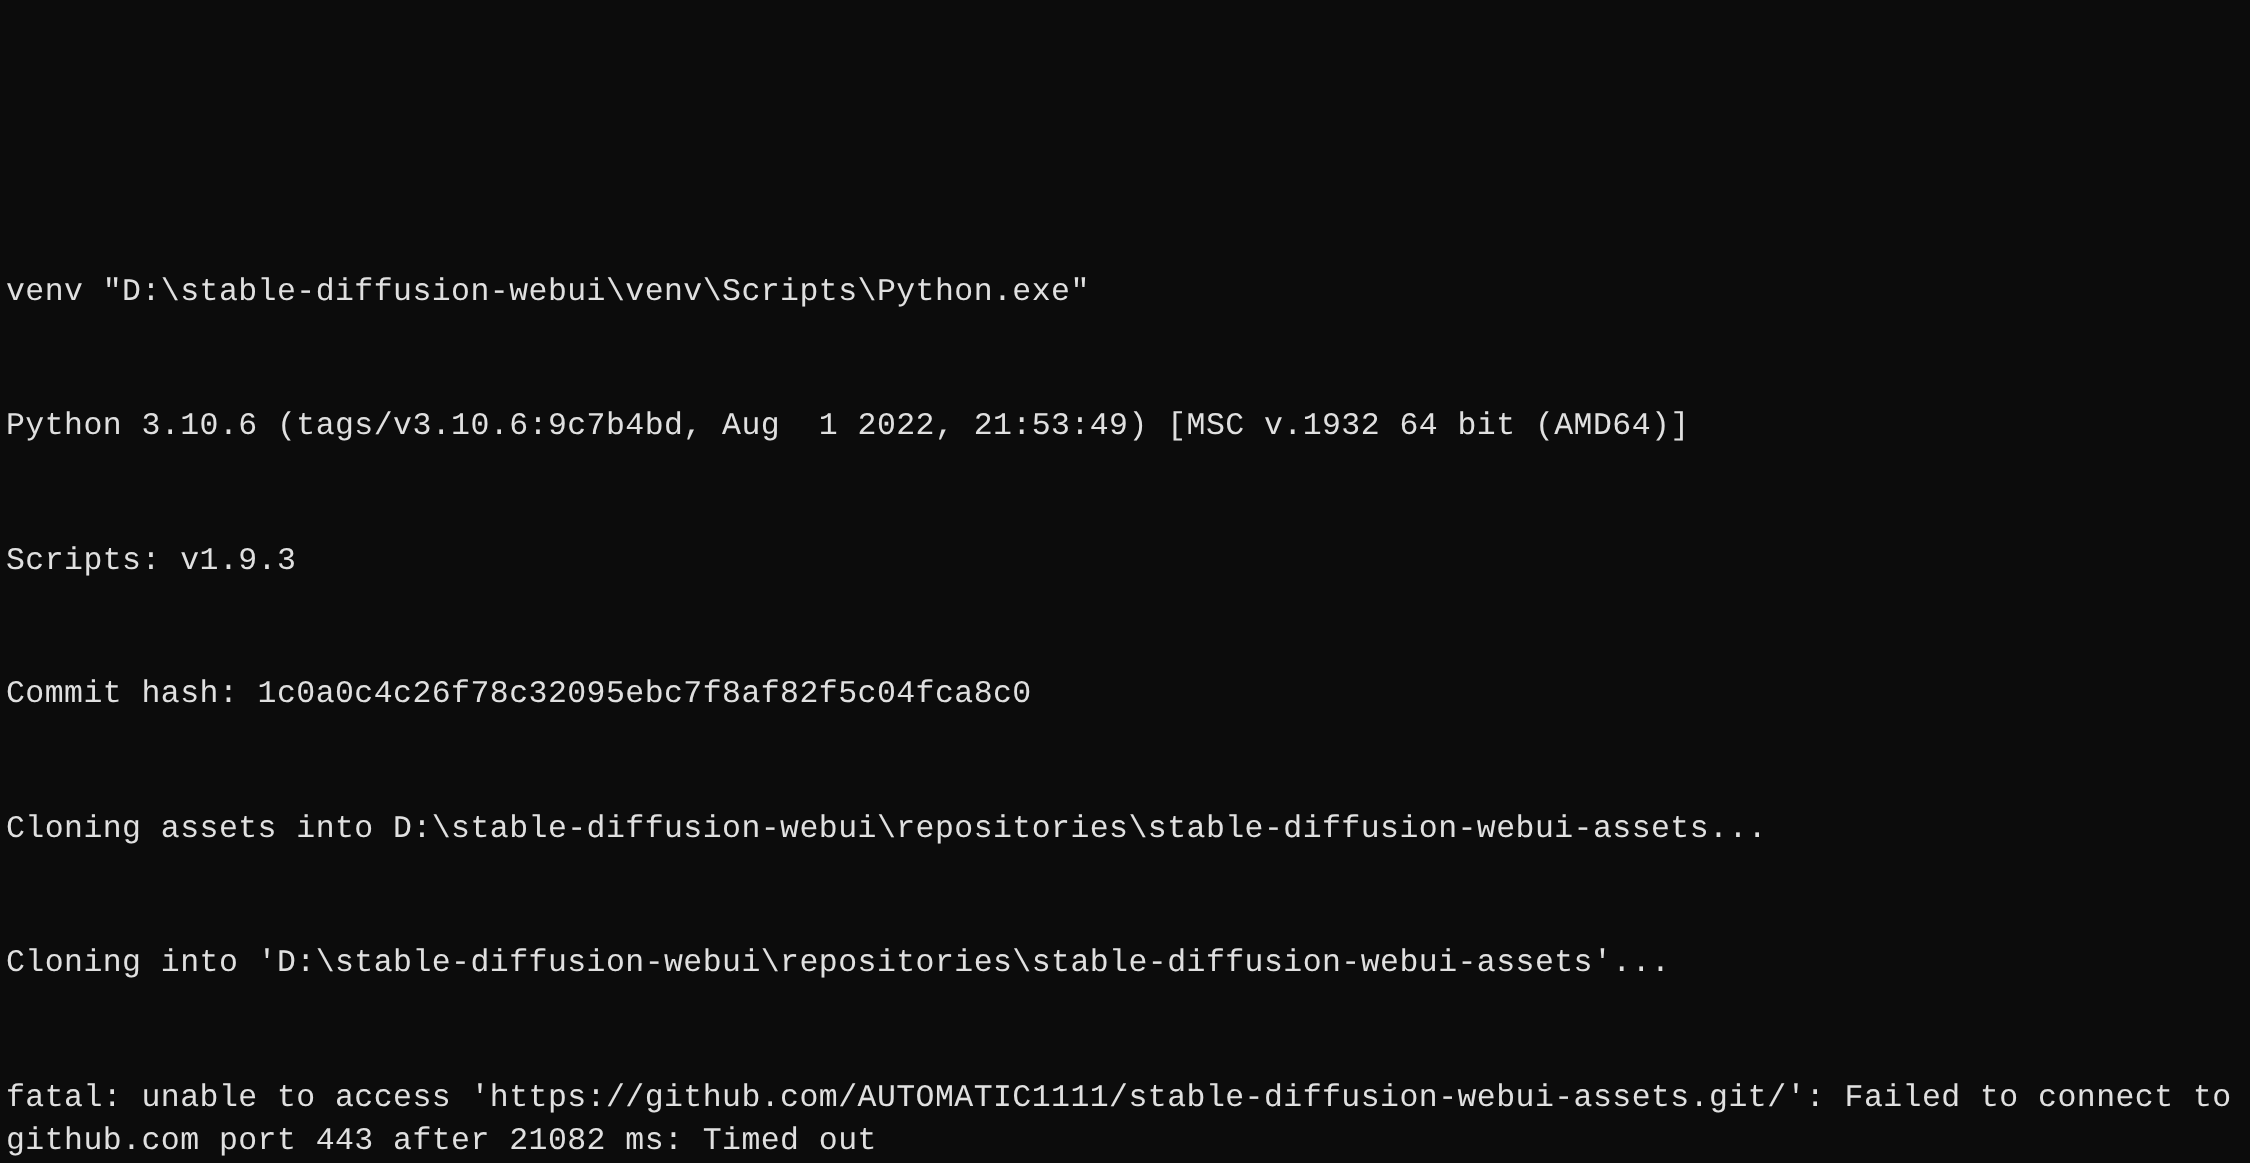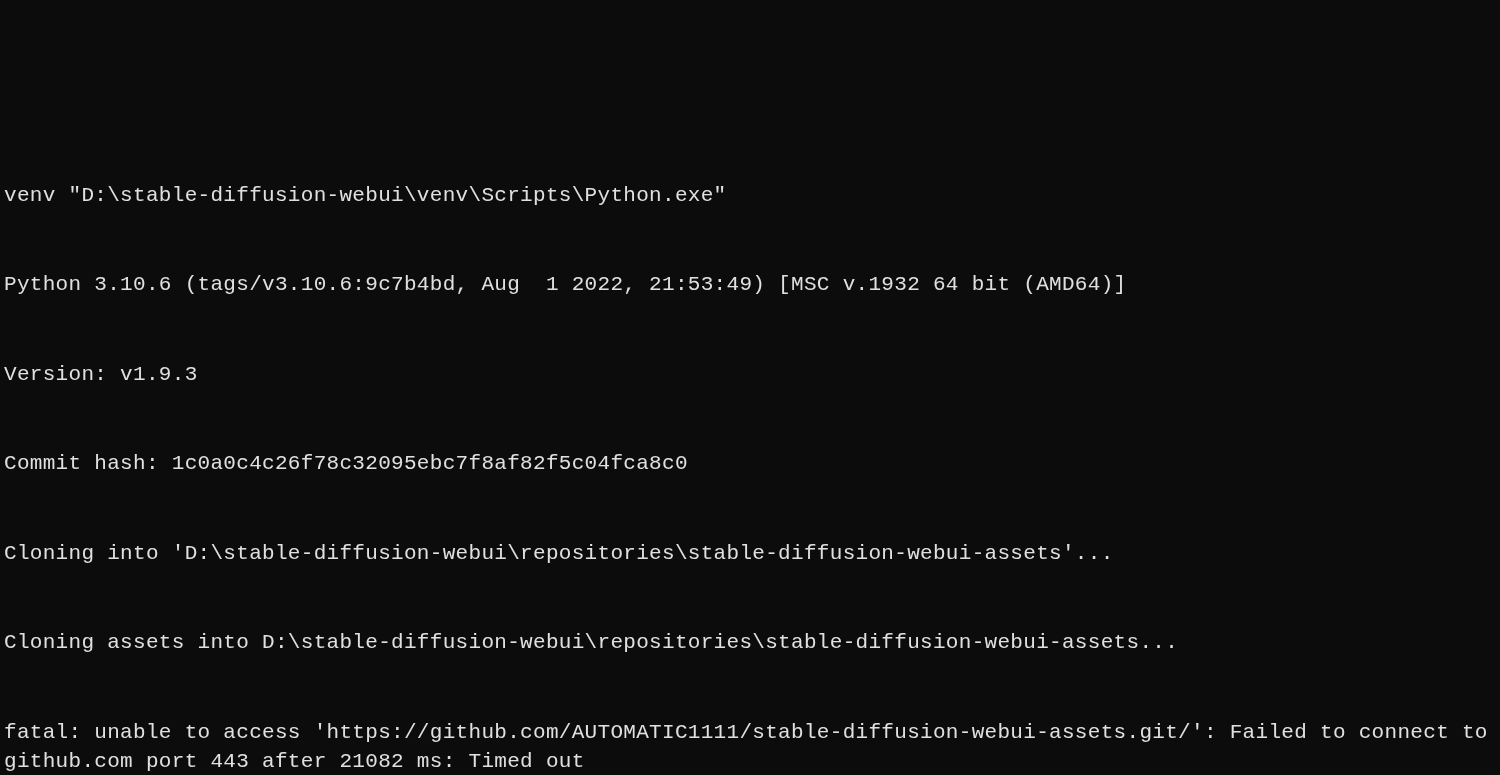--- a/index.html
+++ b/index.html
@@ -31,24 +31,24 @@
     }
   </style>
 </head>
 <body>
 
 
 
 <div class="terminal">
   <span class="line">venv "D:\stable-diffusion-webui\venv\Scripts\Python.exe"</span>
   <span class="line">Python 3.10.6 (tags/v3.10.6:9c7b4bd, Aug  1 2022, 21:53:49) [MSC v.1932 64 bit (AMD64)]</span>
-  <span class="line">Version: v1.9.3</span>
+  <span class="line">Scripts: v1.9.3</span>
   <span class="line">Commit hash: 1c0a0c4c26f78c32095ebc7f8af82f5c04fca8c0</span>
+  <span class="line">Cloning assets into D:\stable-diffusion-webui\repositories\stable-diffusion-webui-assets...</span>
   <span class="line">Cloning into 'D:\stable-diffusion-webui\repositories\stable-diffusion-webui-assets'...</span>
-  <span class="line">Cloning assets into D:\stable-diffusion-webui\repositories\stable-diffusion-webui-assets...</span>
   <span class="line">fatal: unable to access 'https://github.com/AUTOMATIC1111/stable-diffusion-webui-assets.git/': Failed to connect to github.com port 443 after 21082 ms: Timed out</span>
   
   
   
   
   
   
   
   
   

